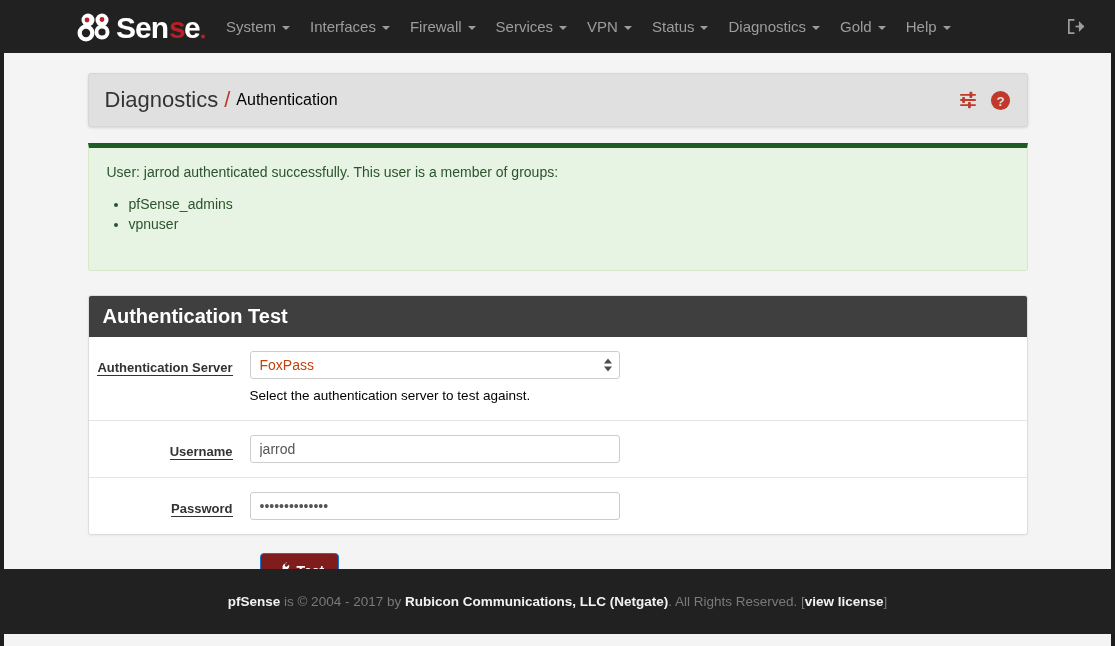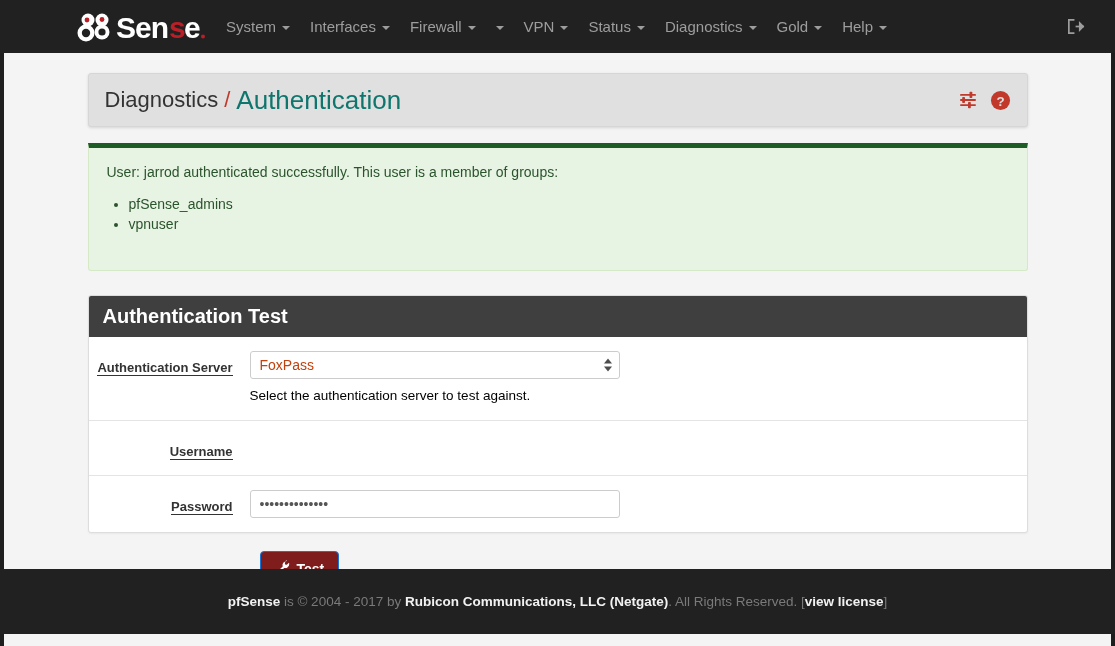--- a/index.html
+++ b/index.html
@@ -115,22 +115,22 @@
     font-size: 22px;
     color: #333;
     font-weight: normal;
   }
   .crumb-sep {
     color: #c0392b;
     font-size: 22px;
     margin: 0 6px;
   }
   .crumb-current {
-    font-size: 26px;
-    color: #0f766e;
+    font-size: 16px;
+    color: #000000;
     cursor: pointer;
   }
 
   .crumb-actions {
     margin-left: auto;
     display: flex;
     align-items: center;
     gap: 12px;
     color: #c0392b;
   }
@@ -342,20 +342,21 @@
       </div>
       <div class="nav-item">
         <span>Interfaces</span>
         <span class="caret"></span>
       </div>
       <div class="nav-item">
         <span>Firewall</span>
         <span class="caret"></span>
       </div>
       <div class="nav-item">
+        <span>Services</span>
         <span class="caret"></span>
       </div>
       <div class="nav-item">
         <span>VPN</span>
         <span class="caret"></span>
       </div>
       <div class="nav-item">
         <span>Status</span>
         <span class="caret"></span>
       </div>
@@ -441,20 +442,23 @@
                 </span>
               </div>
               <div class="help-text">Select the authentication server to test against.</div>
             </div>
           </div>
 
           <div class="form-row">
             <div class="form-label">
               <span class="lbl">Username</span>
             </div>
+            <div class="form-field">
+              <input class="form-control" type="text" placeholder="Username" value="jarrod" style="">
+            </div>
           </div>
 
           <div class="form-row">
             <div class="form-label">
               <span class="lbl">Password</span>
             </div>
             <div class="form-field">
               <input class="form-control" type="text" placeholder="Password" value="••••••••••••••" style="">
             </div>
           </div>

